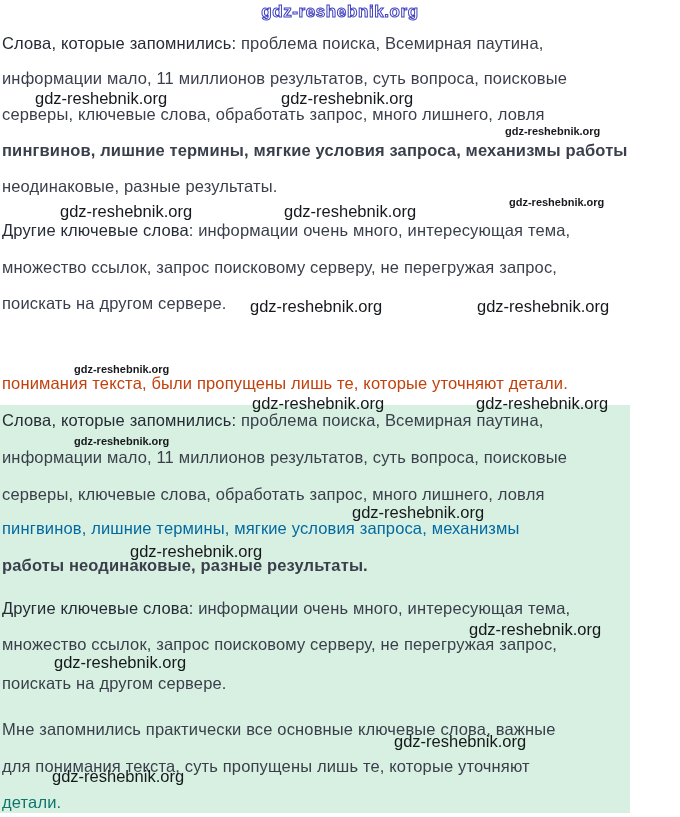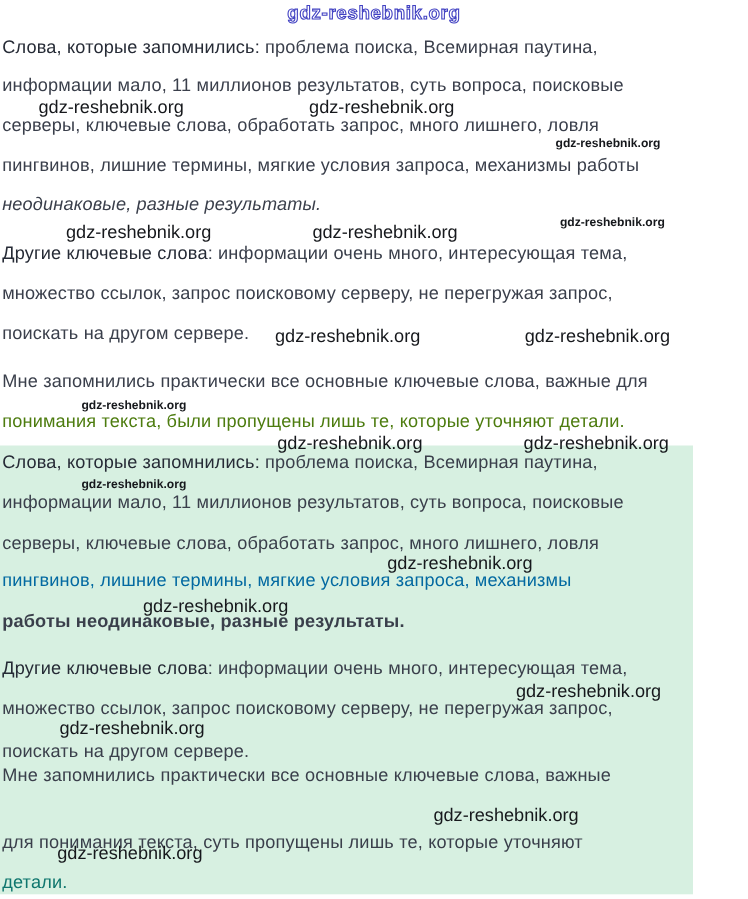--- a/index.html
+++ b/index.html
@@ -48,36 +48,35 @@
 </head>
 <body>
 
 <div id="canvas" style="background: rgb(255, 255, 255);">
   <div class="green-panel" style="background: rgb(215, 240, 225); left: 0px; top: 405px; width: 630px; height: 408px;"></div>
   <div class="top-watermark" style="-webkit-text-stroke: 1px rgb(65, 65, 194);">gdz-reshebnik.org</div>
 
 <div class="line" style="left: 2px; top: 34px; color: rgb(58, 63, 75);"><b style="color: rgb(38, 43, 54);">Слова, которые запомнились:</b> проблема поиска, Всемирная паутина,</div>
     <div class="line" style="left: 2px; top: 69px; color: rgb(58, 63, 75);">информации мало, 11 миллионов результатов, суть вопроса, поисковые</div>
     <div class="line" style="left: 2px; top: 105px; color: rgb(58, 63, 75);">серверы, ключевые слова, обработать запрос, много лишнего, ловля</div>
-    <div class="line" style="left: 2px; top: 141px; color: rgb(58, 63, 75);">пингвинов, лишние термины, мягкие условия запроса, механизмы работы</div>
-    <div class="line" style="left: 2px; top: 177px; color: rgb(58, 63, 75); font-style: italic;">неодинаковые, разные результаты.</div>
+    <div class="line" style="left: 2px; top: 141px; color: rgb(58, 63, 75); font-weight: bold;">пингвинов, лишние термины, мягкие условия запроса, механизмы работы</div>
+    <div class="line" style="left: 2px; top: 177px; color: rgb(58, 63, 75);">неодинаковые, разные результаты.</div>
     <div class="line" style="left: 2px; top: 221px; color: rgb(58, 63, 75);"><b style="color: rgb(38, 43, 54);">Другие ключевые слова</b>: информации очень много, интересующая тема,</div>
     <div class="line" style="left: 2px; top: 258px; color: rgb(58, 63, 75);">множество ссылок, запрос поисковому серверу, не перегружая запрос,</div>
     <div class="line" style="left: 2px; top: 294px; color: rgb(58, 63, 75);">поискать на другом сервере.</div>
-    <div class="line" style="left: 2px; top: 338px; color: rgb(58, 63, 75);">Мне запомнились практически все основные ключевые слова, важные для</div>
-    <div class="line" style="left: 2px; top: 374px; color: #4d7c0f;">понимания текста, были пропущены лишь те, которые уточняют детали.</div>
+    <div class="line" style="left: 2px; top: 374px; color: #c2410c;">понимания текста, были пропущены лишь те, которые уточняют детали.</div>
     <div class="line" style="left: 2px; top: 411px; color: rgb(58, 63, 75);"><b style="color: rgb(38, 43, 54);">Слова, которые запомнились:</b> проблема поиска, Всемирная паутина,</div>
     <div class="line" style="left: 2px; top: 448px; color: rgb(58, 63, 75);">информации мало, 11 миллионов результатов, суть вопроса, поисковые</div>
     <div class="line" style="left: 2px; top: 485px; color: rgb(58, 63, 75);">серверы, ключевые слова, обработать запрос, много лишнего, ловля</div>
     <div class="line" style="left: 2px; top: 519px; color: #0369a1;">пингвинов, лишние термины, мягкие условия запроса, механизмы</div>
     <div class="line" style="left: 2px; top: 556px; color: rgb(58, 63, 75); font-weight: bold;">работы неодинаковые, разные результаты.</div>
     <div class="line" style="left: 2px; top: 599px; color: rgb(58, 63, 75);"><b style="color: rgb(38, 43, 54);">Другие ключевые слова</b>: информации очень много, интересующая тема,</div>
     <div class="line" style="left: 2px; top: 635px; color: rgb(58, 63, 75);">множество ссылок, запрос поисковому серверу, не перегружая запрос,</div>
     <div class="line" style="left: 2px; top: 674px; color: rgb(58, 63, 75);">поискать на другом сервере.</div>
-    <div class="line" style="left: 2px; top: 696px; color: rgb(58, 63, 75); text-align: center;">Мне запомнились практически все основные ключевые слова, важные</div>
+    <div class="line" style="left: 2px; top: 720px; color: rgb(58, 63, 75); text-align: center;">Мне запомнились практически все основные ключевые слова, важные</div>
     <div class="line" style="left: 2px; top: 757px; color: rgb(58, 63, 75);">для понимания текста, суть пропущены лишь те, которые уточняют</div>
     <div class="line" style="left: 2px; top: 793px; color: #0f766e;">детали.</div>
     <div class="wm large" style="left: 35px; top: 89px; color: rgb(22, 24, 28);">gdz-reshebnik.org</div>
     <div class="wm large" style="left: 281px; top: 89px; color: rgb(22, 24, 28);">gdz-reshebnik.org</div>
     <div class="wm small" style="left: 505px; top: 125px; color: rgb(22, 24, 28);">gdz-reshebnik.org</div>
     <div class="wm small" style="left: 509px; top: 196px; color: rgb(22, 24, 28);">gdz-reshebnik.org</div>
     <div class="wm large" style="left: 60px; top: 202px; color: rgb(22, 24, 28);">gdz-reshebnik.org</div>
     <div class="wm large" style="left: 284px; top: 202px; color: rgb(22, 24, 28);">gdz-reshebnik.org</div>
     <div class="wm large" style="left: 250px; top: 297px; color: rgb(22, 24, 28);">gdz-reshebnik.org</div>
     <div class="wm large" style="left: 477px; top: 297px; color: rgb(22, 24, 28);">gdz-reshebnik.org</div>

